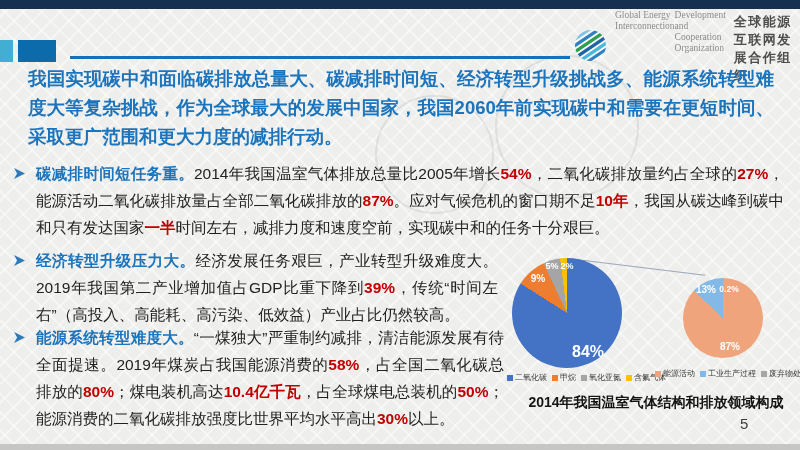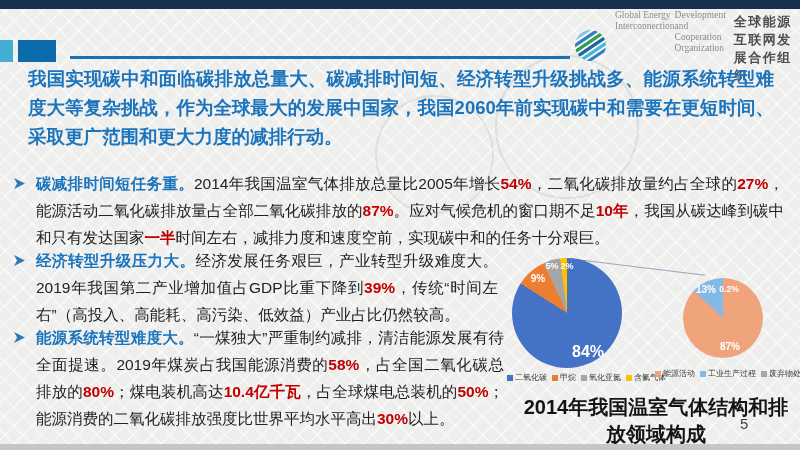--- a/index.html
+++ b/index.html
@@ -16,42 +16,42 @@
   .sq-dark{position:absolute;left:18px;top:40px;width:38px;height:22px;background:#0c6cab;}
   .title{position:absolute;left:72px;top:16px;font-size:27px;font-weight:bold;color:#1b74bc;letter-spacing:.5px;}
   .title-underline{position:absolute;left:70px;top:56px;width:500px;height:3px;background:#1b6fb5;}
   .logo{position:absolute;left:574px;top:10px;display:flex;gap:8px;align-items:center;}
   .logo-txt{display:flex;flex-direction:row;}
   .logo-en{font-family:"Liberation Serif","DejaVu Serif",serif;font-size:9.5px;line-height:11px;color:#8c8c8c;}
   .logo-cn{font-size:13px;color:#4d4d4d;font-weight:bold;letter-spacing:1.5px;margin-top:3px;}
   .intro{position:absolute;left:28px;top:64px;width:746px;font-size:18.5px;font-weight:bold;
          line-height:29px;color:#1b74bc;text-align:justify;}
   .bullet{position:absolute;padding-left:22px;font-size:15.5px;line-height:27px;color:#222;text-align:justify;}
-  .b1{left:14px;top:160px;width:748px;margin-top:10px;}
+  .b1{left:14px;top:160px;width:748px;}
   .b2{left:14px;top:247px;width:462px;}
   .b3{left:14px;top:324px;width:468px;}
   .arrow{position:absolute;left:0;top:8px;width:11px;height:11px;background:#2e7ab8;
          clip-path:polygon(0 0,100% 50%,0 100%,28% 50%);}
   .seg-lead{color:#1b74bc;font-weight:bold;}
   .seg-red{color:#c00000;font-weight:bold;}
   .chart{position:absolute;left:495px;top:250px;width:305px;height:200px;}
   .pie{position:absolute;border-radius:50%;}
   .pie1{left:17px;top:8px;width:110px;height:110px;}
   .pie2{left:188px;top:28px;width:80px;height:80px;}
   .pie-label{position:absolute;color:#fff;font-weight:bold;font-size:10px;
              transform:translate(-50%,-50%);white-space:nowrap;}
   .series-line{position:absolute;left:73px;top:8px;width:138px;height:0;border-top:1px solid #9aa7bb;
                transform:rotate(7deg);transform-origin:0 0;}
   .legend{position:absolute;display:flex;gap:5px;font-size:8px;color:#3a3a3a;white-space:nowrap;align-items:center;}
   .legend1{left:12px;top:122px;}
   .legend2{left:160px;top:118px;}
   .legend-item{display:flex;align-items:center;gap:2px;}
   .legend-swatch{width:6px;height:6px;display:inline-block;}
   .chart-caption{position:absolute;left:25px;top:144px;width:272px;text-align:center;
-                 font-size:20px;font-weight:bold;color:#141414;}
+                 font-size:14px;font-weight:bold;color:#141414;}
   .page-num{position:absolute;left:740px;top:415px;font-size:15px;color:#3f3f3f;}
   .bottom-band{position:absolute;left:0;bottom:0;width:100%;height:6px;background:#c6c6c4;}
 </style>
 </head>
 <body>
 
 <div class="slide">
   <div class="lattice"></div>
   <div class="wm-circle wm1"></div>
   <div class="wm-circle wm2"></div>

